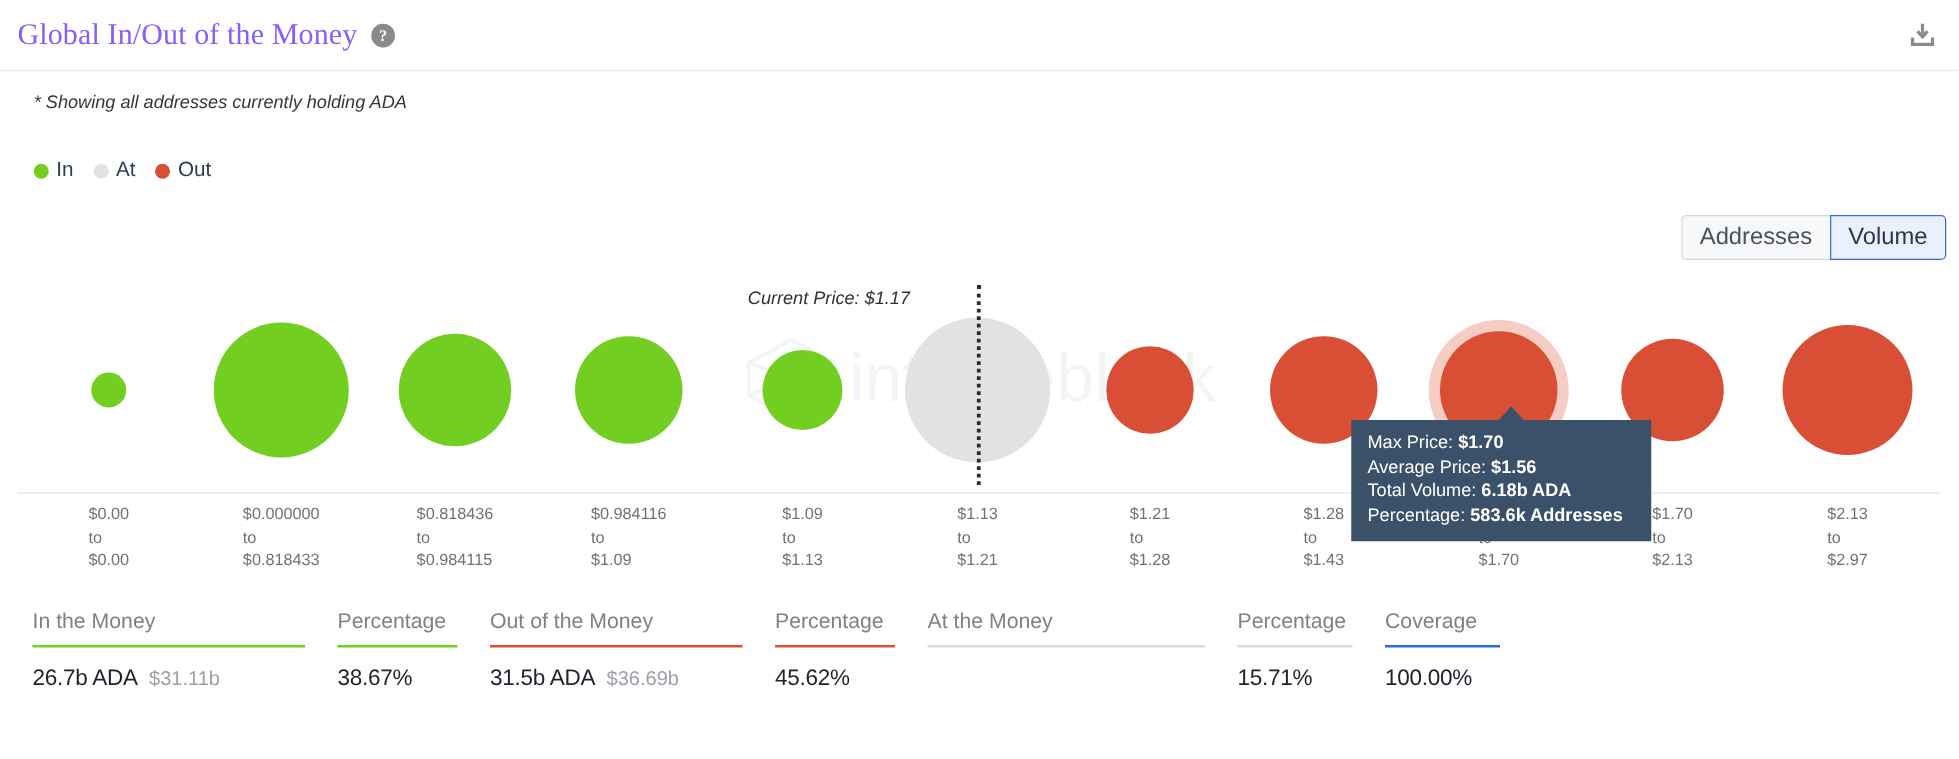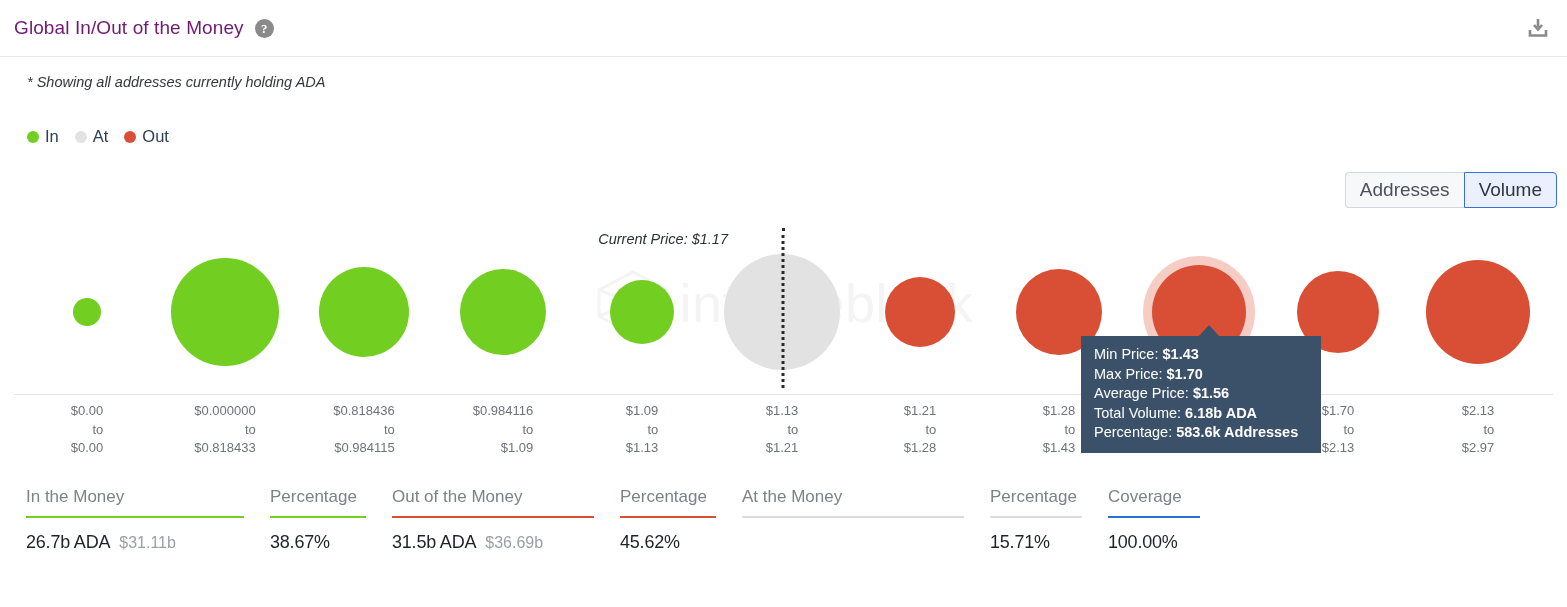--- a/index.html
+++ b/index.html
@@ -12,22 +12,23 @@
   .page { position: relative; width: 1567px; height: 607px; background: #fff; }
 
   
   .header {
     position: absolute; left: 0; top: 0; width: 1567px; height: 57px;
     border-bottom: 1px solid #e8e8e8;
     display: flex; align-items: center;
   }
   .title {
     margin-left: 14px;
-    font-size: 19px; color: #701a75; font-weight: 400;
+    font-size: 24px; color: #8b5cf6; font-weight: 400;
     letter-spacing: .1px;
+    font-family: Liberation Serif, serif;
   }
   .help-icon {
     margin-left: 11px; width: 19px; height: 19px; border-radius: 50%;
     background: #8a8a8a; color: #fff;
     font-size: 13px; font-weight: bold; line-height: 19px; text-align: center;
     font-family: "Liberation Serif", serif;
     cursor: pointer;
   }
   .dl-btn {
     position: absolute; right: 14px; top: 13px;
@@ -103,21 +104,21 @@
   
   .axis-line {
     position: absolute; left: 14px; top: 394px; width: 1539px; height: 1px;
     background: #e4e4e4;
   }
   .axis {
     position: absolute; left: 0; top: 402px; width: 1567px; height: 60px;
   }
   .tick {
     position: absolute; transform: translateX(-50%);
-    text-align: right; font-size: 13px; color: #6d737b; line-height: 18.5px;
+    text-align: left; font-size: 13px; color: #6d737b; line-height: 18.5px;
     white-space: nowrap;
   }
 
   
   .tooltip {
     position: absolute; left: 1081px; top: 336px;
     width: 240px;
     background: #3b5169; color: #ffffff;
     padding: 9px 12px 10px 13px;
     font-size: 14.5px; line-height: 19.5px;
@@ -269,22 +270,20 @@
       </div>
       <div class="tick" style="left: 1478px;">
         <div>$2.13</div>
         <div>to</div>
         <div>$2.97</div>
       </div>
     </div>
 
   <div class="tt-arrow"></div>
   <div class="tooltip">
-    <div><span>Min Price:</span>
-      <b>$1.43</b></div>
     <div><span>Max Price:</span>
       <b>$1.70</b></div>
     <div><span>Average Price:</span>
       <b>$1.56</b></div>
     <div><span>Total Volume:</span>
       <b>6.18b ADA</b></div>
     <div><span>Percentage:</span>
       <b>583.6k Addresses</b></div>
   </div>
 

